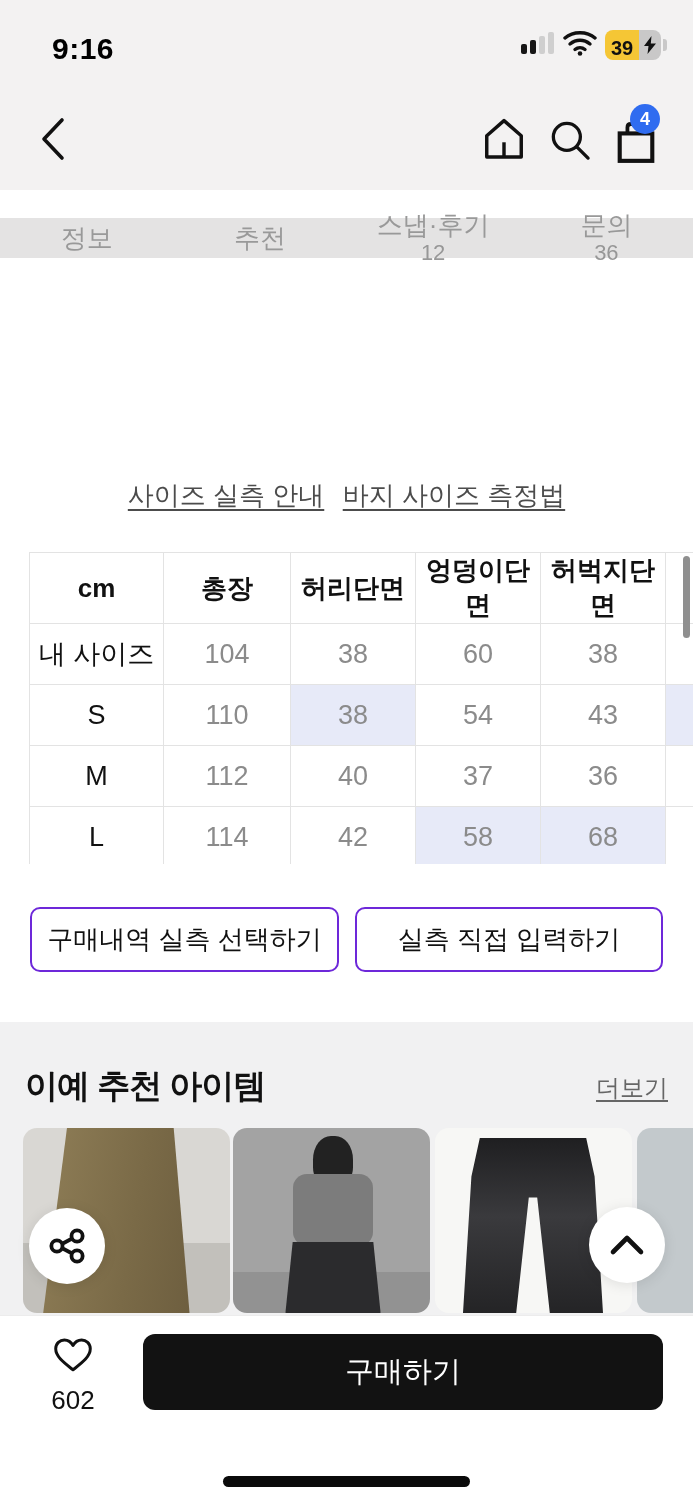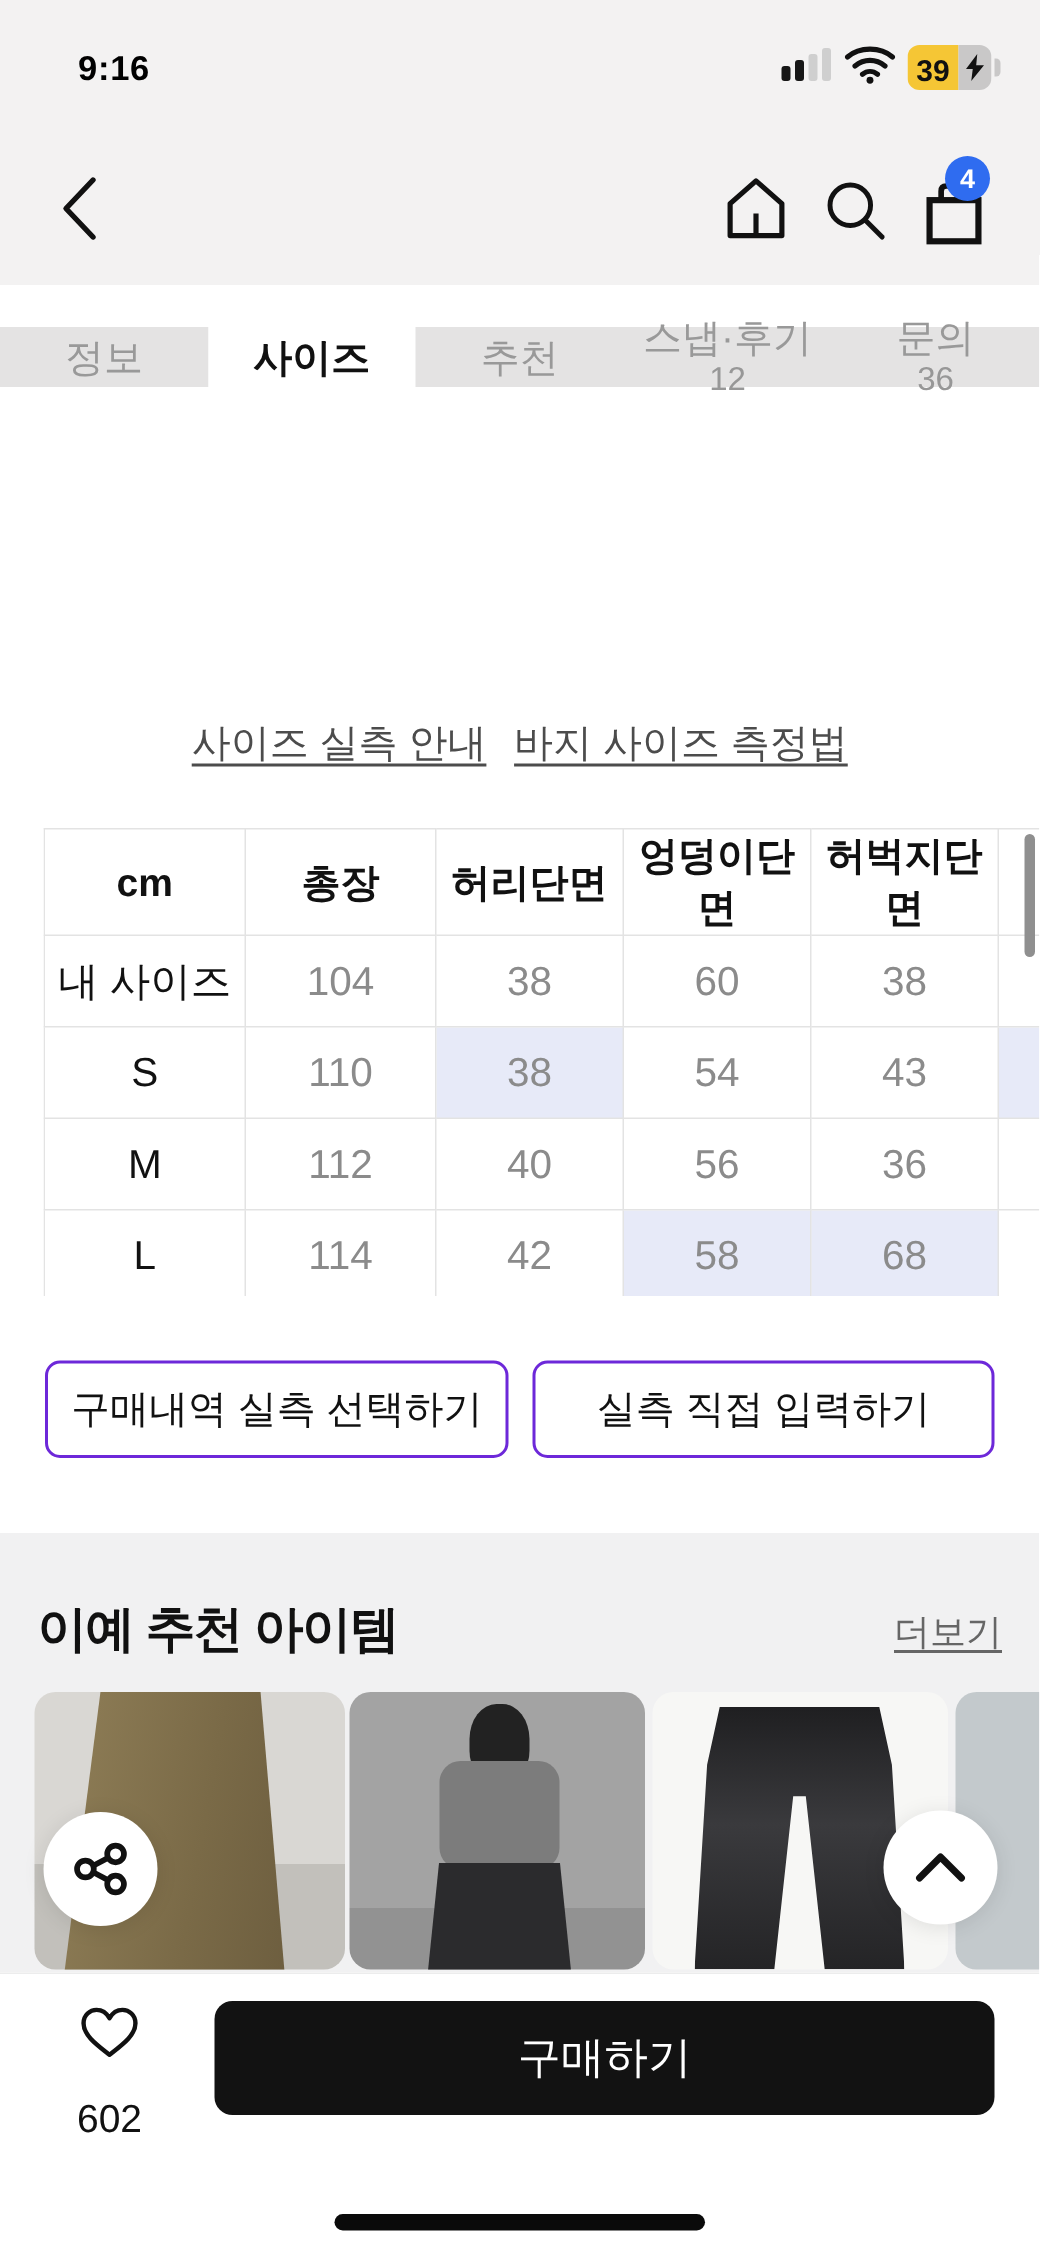--- a/index.html
+++ b/index.html
@@ -2,21 +2,21 @@
 <html><head>
 <meta charset="utf-8">
 <style>
   * { margin:0; padding:0; box-sizing:border-box; }
   html,body { background:#fff; }
   body { font-family:"Liberation Sans", sans-serif; }
   #app { position:relative; width:693px; height:1500px; background:#fff; overflow:hidden; margin:0 auto; }
 
   
   .header { position:absolute; left:0; top:0; width:693px; height:190px; background:#f3f2f2; z-index:5; }
-  .time { position:absolute; left:52px; top:32px; font-size:23px; font-weight:700; color:#000; letter-spacing:.5px; }
+  .time { position:absolute; left:52px; top:32px; font-size:30px; font-weight:700; color:#000; letter-spacing:.5px; }
   .sig { position:absolute; top:0; width:6px; border-radius:2px; }
   .wifi-svg { position:absolute; left:563px; top:30px; }
   .battery { position:absolute; left:605px; top:30px; width:56px; height:30px; border-radius:8px; overflow:hidden; display:flex; }
   .battery .yellow { width:34px; height:100%; background:#f5c635; color:#111; font-size:20px; font-weight:700; display:flex; align-items:flex-end; justify-content:center; }
   .battery .gray { flex:1; background:#c9c8c8; display:flex; align-items:center; justify-content:center; }
   .battery-nub { position:absolute; left:663px; top:39px; width:4px; height:12px; background:#c9c8c8; border-radius:0 3px 3px 0; }
   .navrow { position:absolute; left:0; top:108px; width:693px; height:70px; }
   .icon-btn { position:absolute; background:none; border:none; cursor:pointer; padding:0; }
   .badge { position:absolute; left:630px; top:104px; width:30px; height:30px; border-radius:50%; background:#2f6cf0; color:#fff; font-size:18px; font-weight:600; display:flex; align-items:center; justify-content:center; z-index:2; }
 
@@ -63,21 +63,21 @@
   .p3 .jean { position:absolute; left:28px; top:10px; width:140px; height:175px; background:linear-gradient(#1f1f21,#3a3a3d 45%,#242426); clip-path:polygon(12% 0,88% 0,94% 22%,100% 100%,62% 100%,53% 34%,47% 34%,38% 100%,0 100%,6% 22%); }
   .p4 { left:637px; width:56px; background:#c3c9cc; border-radius:14px 0 0 14px; }
 
   .float-circle { position:absolute; width:76px; height:76px; border-radius:50%; background:#fff; box-shadow:0 2px 14px rgba(0,0,0,.10); display:flex; align-items:center; justify-content:center; cursor:pointer; z-index:6; border:none; }
   .share-btn { left:29px; top:1208px; }
   .top-btn { left:589px; top:1207px; }
 
   
   .bottom { position:absolute; left:0; top:1315px; width:693px; height:185px; background:#fff; border-top:1px solid #ececec; z-index:7; }
   .like { position:absolute; left:40px; top:20px; width:66px; text-align:center; background:none; border:none; cursor:pointer; }
-  .like .num { font-size:26px; color:#111; margin-top:20px; font-family:inherit; }
+  .like .num { font-size:26px; color:#111; margin-top:8px; font-family:inherit; }
   .buy-btn { position:absolute; left:143px; top:18px; width:520px; height:76px; background:#121212; color:#fff; border:none; border-radius:12px; font-size:29px; font-weight:500; font-family:inherit; cursor:pointer; }
   .home-indicator { position:absolute; left:223px; top:160px; width:247px; height:11px; border-radius:6px; background:#0a0a0a; cursor:pointer; }
 </style>
 </head>
 <body>
 
 <div id="app">
 
   <div class="header">
     <div class="time">9:16</div>
@@ -132,23 +132,20 @@
             <rect x="4.5" y="9" width="19" height="16" fill="none" stroke="#111" stroke-width="2.4"></rect>
           </svg>
       </button>
     </div>
     <div class="badge">4</div>
   </div>
 
   <div class="tabs">
     <div class="tab">
         <span>정보</span>
-      </div>
-    <div class="tab active">
-        <span>사이즈</span>
       </div>
     <div class="tab">
         <span>추천</span>
       </div>
     <div class="tab">
       <span>스냅·후기</span>
       <span class="cnt">12</span>
     </div>
     <div class="tab">
       <span>문의</span>
@@ -194,21 +191,21 @@
         <td>110</td>
         <td class="hl">38</td>
         <td>54</td>
         <td>43</td>
         <td class="hl"></td>
       </tr>
       <tr>
         <td class="rowname">M</td>
         <td>112</td>
         <td>40</td>
-        <td>56</td>
+        <td>37</td>
         <td>36</td>
         <td></td>
       </tr>
       <tr>
         <td class="rowname">L</td>
         <td>114</td>
         <td>42</td>
         <td class="hl">58</td>
         <td class="hl">68</td>
         <td></td>

